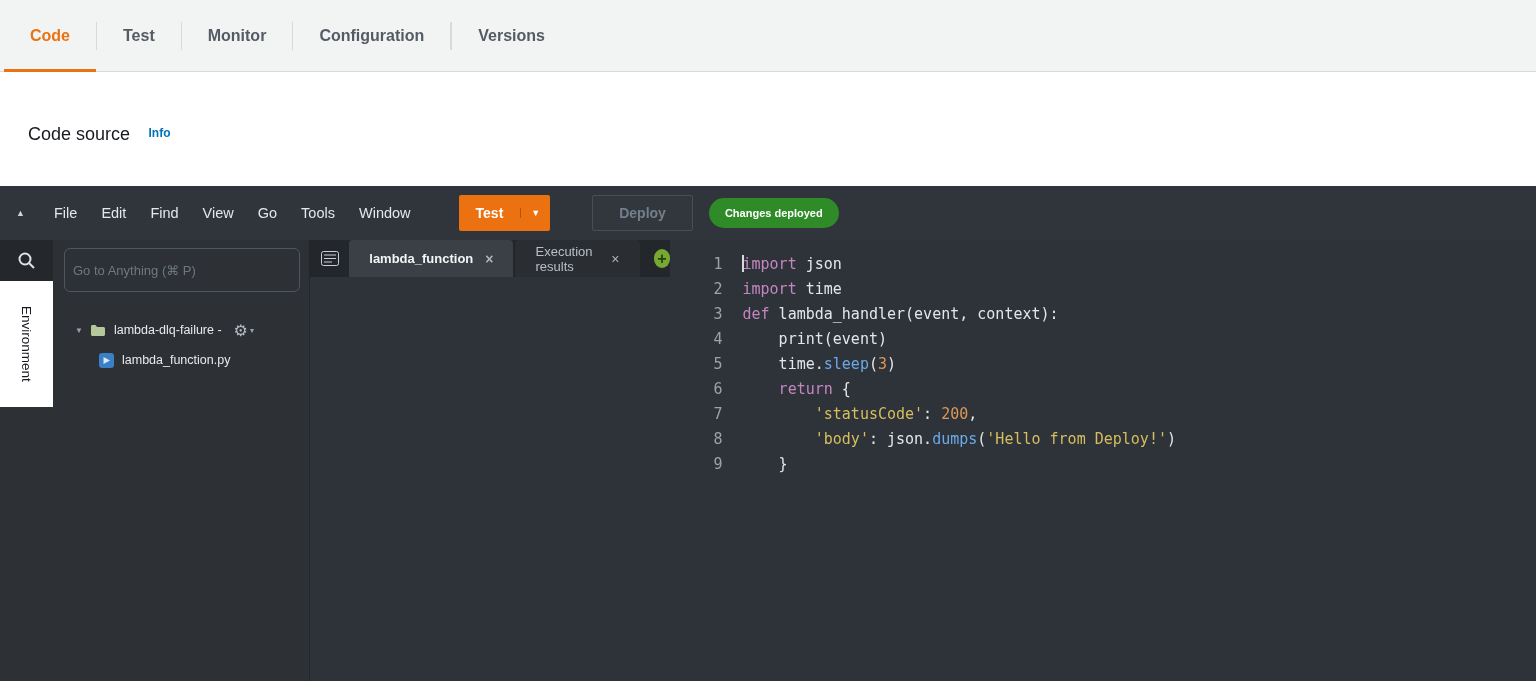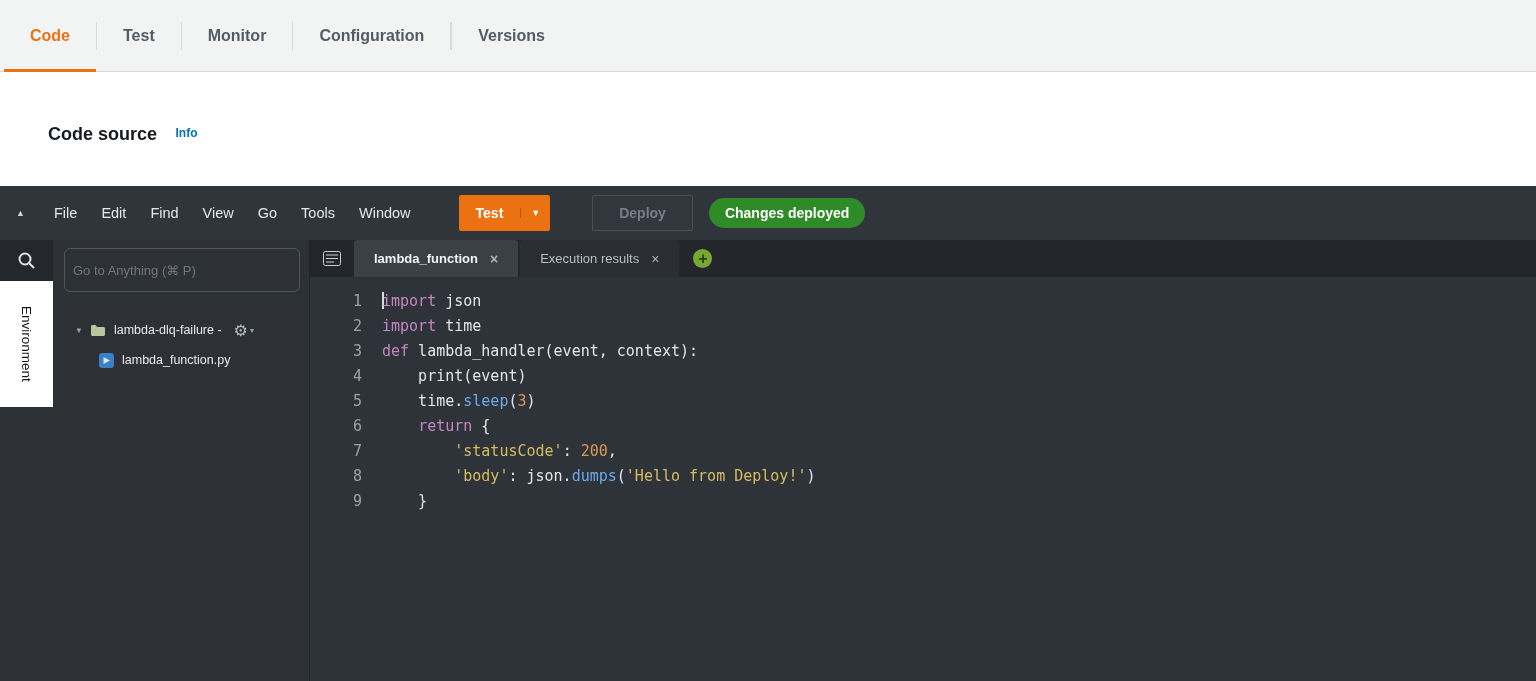--- a/index.html
+++ b/index.html
@@ -12,42 +12,42 @@
              display:flex; align-items:stretch; padding-left:4px;text-align:center; }
   .top-tab { display:flex; align-items:center; padding:0 26px; font-size:16px;
              font-weight:700; color:#545b64; position:relative; cursor:pointer; }
   .top-tab.active { color:#ec7211; }
   .top-tab.active::after { content:""; position:absolute; left:0; right:0; bottom:-1px;
              height:3px; background:#ec7211; }
   .tab-divider { width:1px; height:28px; background:#d5dbdb; align-self:center; }
 
   
   .code-source { height:114px; padding:52px 0 0 28px; background:#fff; }
-  .code-source h1 { display:inline; font-size:18px; font-weight:700; color:#16191f;margin-left:20px; }
+  .code-source h1 { display:inline; font-size:18px; font-weight:400; color:#16191f; }
   .info { margin-left:14px; font-size:12px; font-weight:700; color:#0073bb;
           text-decoration:none; vertical-align:3px; cursor:pointer; }
 
   
   .ide { height:495px; background:#2d3136; display:flex; flex-direction:column; }
 
   .menu-bar { height:54px; flex:0 0 54px; background:#30353b; display:flex;
               align-items:center; padding-left:16px; }
   .collapse { color:#d0d4d8; font-size:9px; width:26px; cursor:pointer; }
   .menus { display:flex; }
   .menu-item { color:#e4e7ea; font-size:14.5px; padding:0 12px; cursor:pointer; }
   .btn-test { display:flex; align-items:center; height:36px; margin-left:36px;
               background:#ec7211; border-radius:2px; color:#fff; font-weight:700;
               font-size:14px; cursor:pointer; }
   .btn-test .label { padding:0 17px; }
   .btn-test .caret { padding:0 10px; border-left:1px solid rgba(0,0,0,.25); font-size:9px; }
   .btn-deploy { margin-left:42px; height:36px; padding:0 26px; display:flex; align-items:center;
               background:#32373d; border:1px solid #464f58; border-radius:2px;
               color:#747f8b; font-weight:700; font-size:14px; cursor:default; }
   .badge { margin-left:16px; height:30px; padding:0 16px; display:flex; align-items:center;
-              background:#2e8b27; border-radius:15px; color:#fff; font-weight:700; font-size:14px; }
+              background:#2e8b27; border-radius:15px; color:#fff; font-weight:700; font-size:11px; }
 
   .ide-body { flex:1; display:flex; min-height:0; }
 
   
   .left-strip { width:53px; flex:0 0 53px; display:flex; flex-direction:column; background:#2d3136; }
   .search-block { height:41px; background:#24282d; display:flex; align-items:center;
                   justify-content:center; cursor:pointer; }
   .env-tab { height:126px; background:#ffffff; display:flex; align-items:center;
              justify-content:center; cursor:pointer; }
   .env-tab span { writing-mode:vertical-rl; font-size:13.5px; color:#16191f; }
@@ -64,21 +64,21 @@
   .tree-row { display:flex; align-items:center; height:24px; color:#e8eaec;
               font-size:12.5px; cursor:pointer; }
   .tree-row.folder { padding-left:22px; }
   .tree-row.file { padding-left:46px; margin-top:6px; }
   .tcaret { font-size:8px; color:#9aa1a8; margin-right:7px; }
   .tlabel { margin-left:8px; white-space:nowrap; }
   .gear { margin-left:12px; color:#b4bac0; font-size:16px; display:flex; align-items:center; }
   .gcaret { font-size:8px; margin-left:2px; color:#9aa1a8; }
 
   
-  .editor { flex:1; display:flex; flex-direction:column; background:#2e333a; min-width:0; }
+  .editor { flex:1; display:flex; flex-direction:row; background:#2e333a; min-width:0; }
   .tab-strip { height:37px; flex:0 0 37px; background:#23272c; display:flex; align-items:stretch; }
   .tabs-icon { width:44px; display:flex; align-items:center; justify-content:center; cursor:pointer; }
   .ed-tabs { display:flex; align-items:stretch; }
   .ed-tab { display:flex; align-items:center; padding:0 20px; font-size:13px;
             color:#b9bfc5; background:#2a2e33; margin-right:2px; cursor:pointer;
             border-radius:4px 4px 0 0; }
   .ed-tab.active { background:#3a4046; color:#f2f4f5; font-weight:600; }
   .ed-close { margin-left:12px; font-size:14px; color:#aeb4ba; }
   .add-tab { width:19px; height:19px; border-radius:50%; background:#76a832; color:#27400e;
              display:flex; align-items:center; justify-content:center; font-size:15px;

